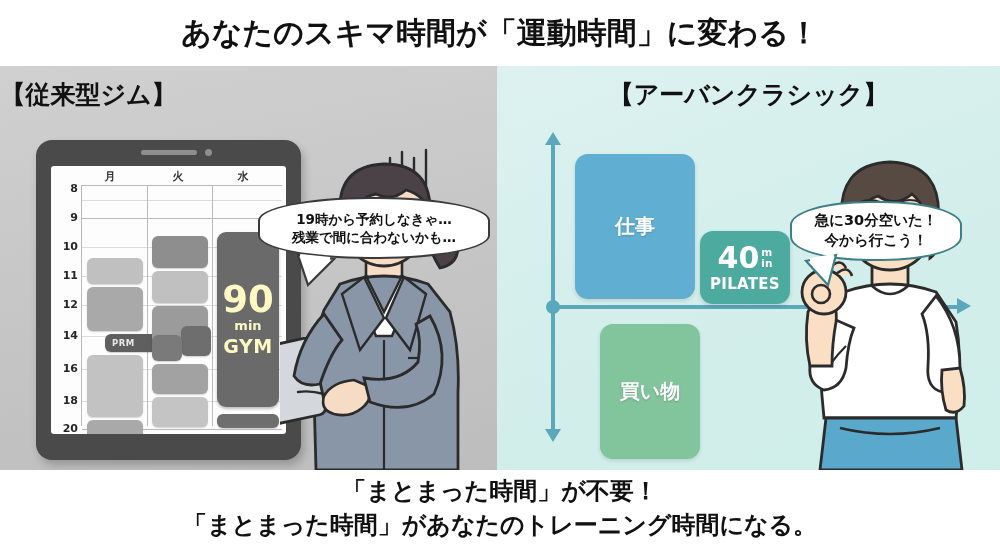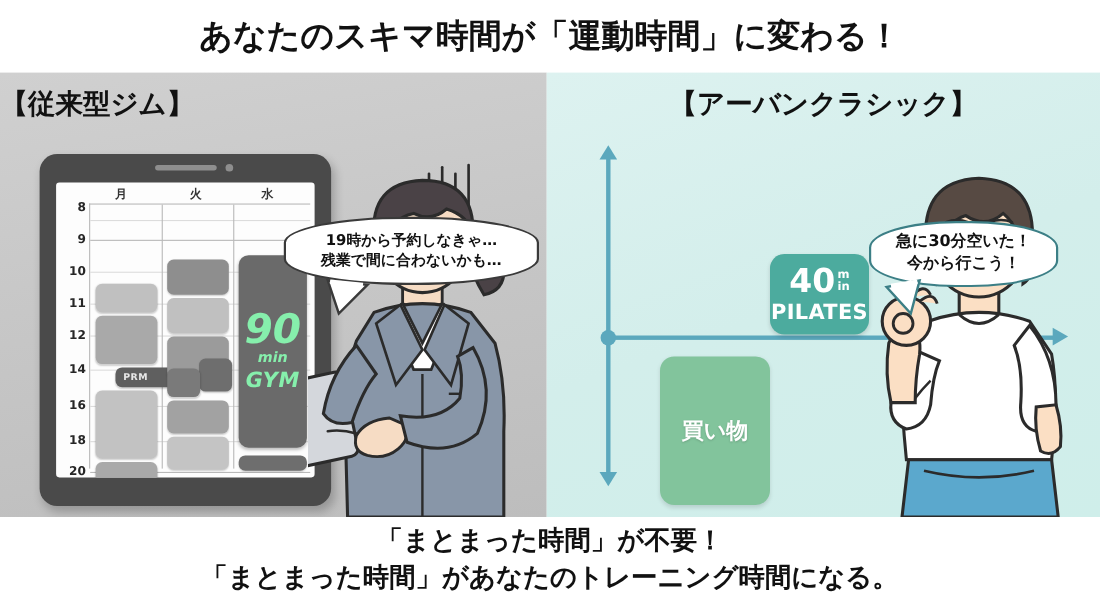--- a/index.html
+++ b/index.html
@@ -81,22 +81,21 @@
     box-shadow: 0 1px 1.5px rgba(0,0,0,0.18);
   }
   .ev-prm {
     color: #e8e8e8; font-size: 8.5px; font-weight: 700;
     display: flex; align-items: center; padding-left: 7px; letter-spacing: .5px;
   }
   .gym-block {
     position: absolute; border-radius: 9px; background: #6a6a6a;
     box-shadow: 0 2px 3px rgba(0,0,0,0.25);
     display: flex; flex-direction: column; align-items: center; justify-content: center;
-    color: #86efac;
-    font-style: italic;
+    color: #fef9c3;
   }
   .gym-num { font-size: 37px; font-weight: bold; line-height: .95; }
   .gym-min { font-size: 13px; font-weight: 600; margin-top: 1px; }
   .gym-label { font-size: 19px; font-weight: bold; margin-top: 2px; letter-spacing: .5px; }
 
   
   .bubble {
     position: absolute; background: #fff; border: 2.2px solid #3a3a3a;
     border-radius: 48%/38%; display: flex; flex-direction: column;
     align-items: center; justify-content: center; text-align: center;
@@ -148,21 +147,21 @@
 
   .pill {
     position: absolute; left: 203px; top: 165px; width: 90px; height: 73px;
     background: #4cab9e; border-radius: 13px; color: #fff;
     display: flex; flex-direction: column; align-items: center; justify-content: center;
     box-shadow: 0 2px 4px rgba(0,0,0,.15);
   }
   .pill-top { display: flex; align-items: center; justify-content: center; }
   .pill-num { font-size: 30px; font-weight: bold; line-height: 1; }
   .pill-unit { font-size: 10.5px; font-weight: bold; line-height: 1.0; margin-left: 2px; text-align: left; }
-  .pill-label { font-size: 19px; font-weight: bold; letter-spacing: .3px; margin-top: 2px; }
+  .pill-label { font-size: 15px; font-weight: bold; letter-spacing: .3px; margin-top: 2px; }
 
   
   .char { position: absolute; }
   .char-left { left: 280px; top: 78px; width: 220px; height: 326px; }
   .char-right { left: 283px; top: 74px; width: 220px; height: 330px; }
 
   
   .caption {
     position: absolute; left: 0; top: 470px; width: 1000px; height: 75px;
     display: flex; flex-direction: column; align-items: center; justify-content: center;
@@ -312,20 +311,21 @@
     <div class="panel-right">
       <div class="panel-head">【アーバンクラシック】</div>
 
       <div class="axis-v"></div>
       <div class="axis-h"></div>
       <div class="arrow arrow-up"></div>
       <div class="arrow arrow-down"></div>
       <div class="arrow arrow-right"></div>
       <div class="axis-origin"></div>
 
+      <div class="task-box box-work">仕事</div>
       <div class="task-box box-shop">買い物</div>
 
       <div class="pill">
         <div class="pill-top">
           <span class="pill-num">40</span>
           <span class="pill-unit">
             <span style="display:block">m</span>
             <span style="display:block">in</span>
           </span>
         </div>

